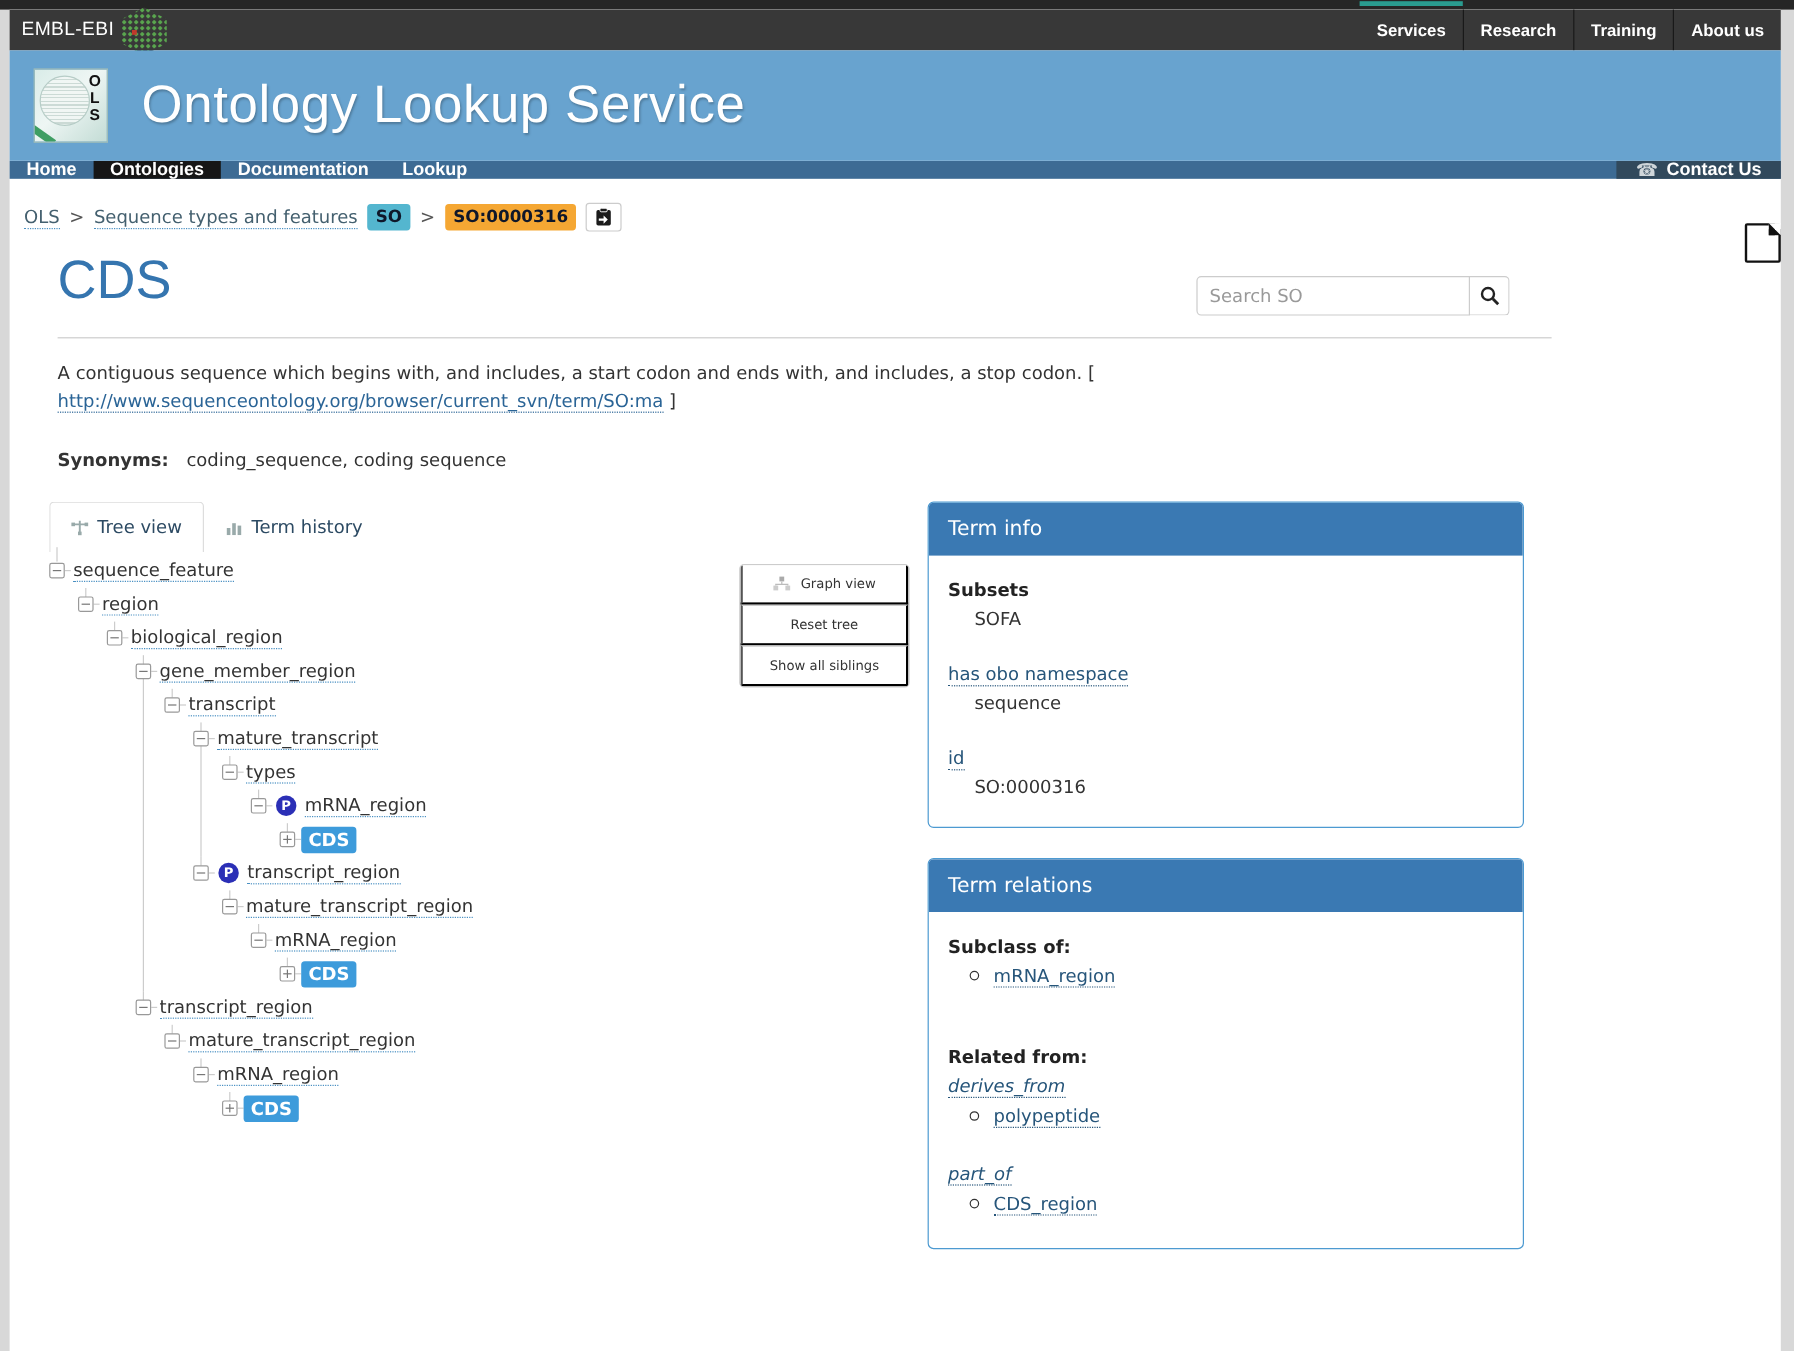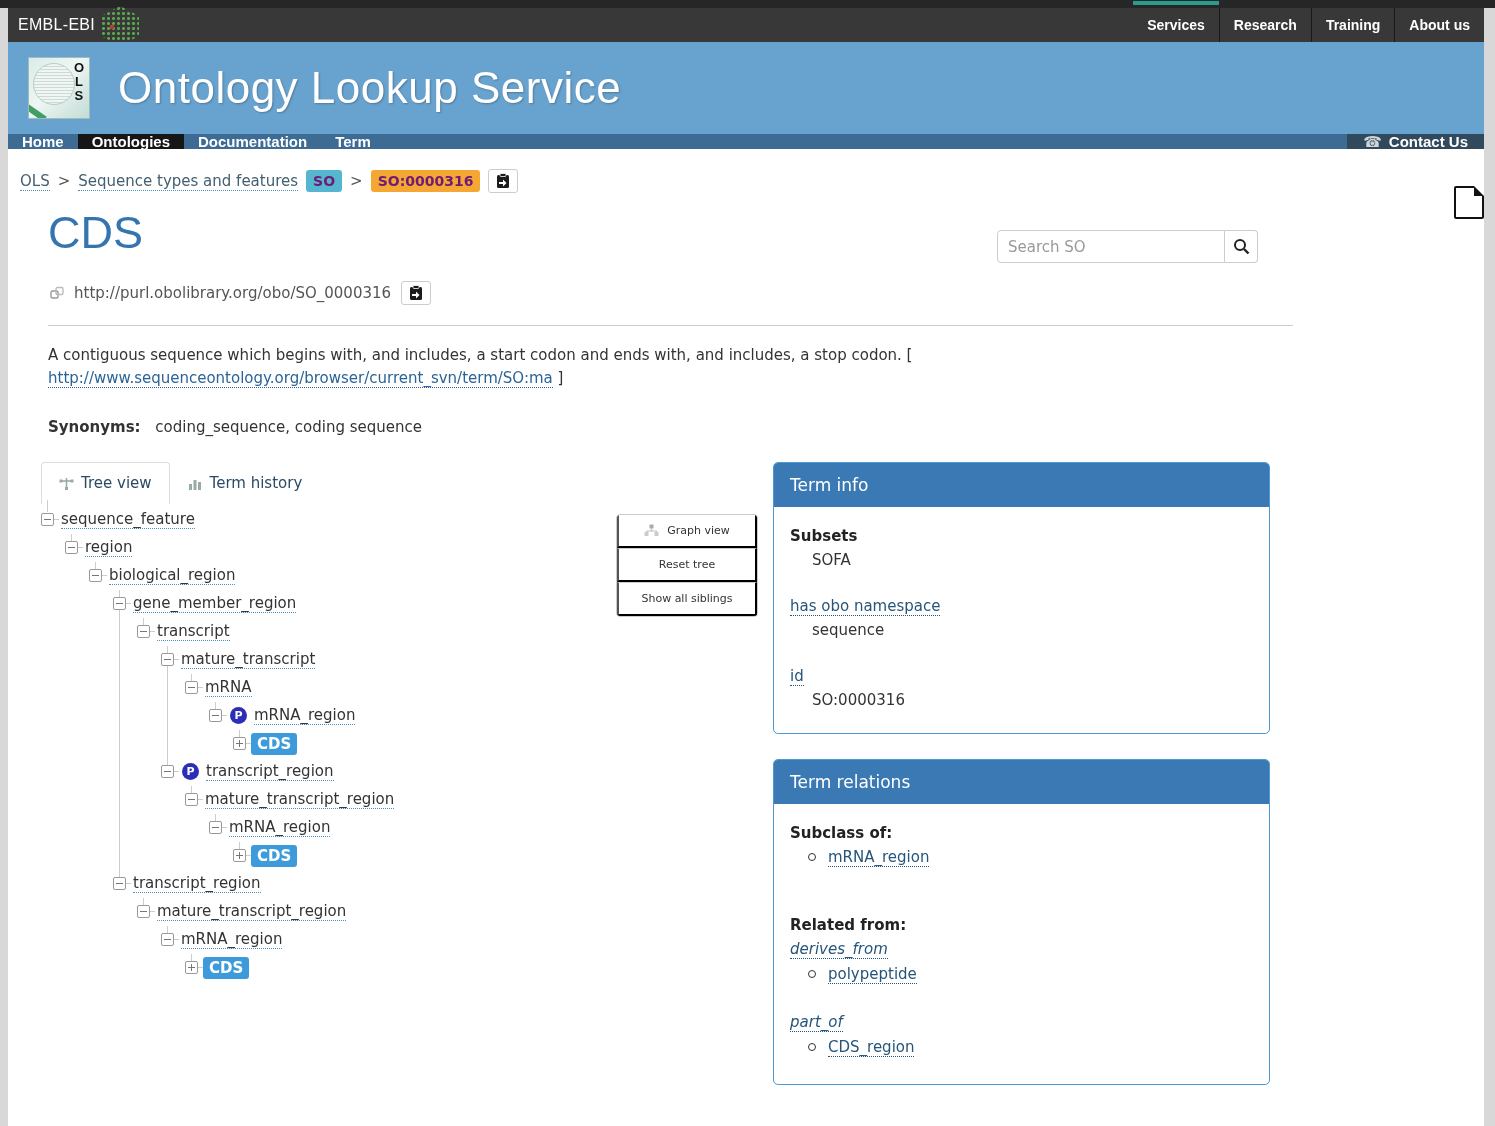--- a/index.html
+++ b/index.html
@@ -36,21 +36,21 @@
   .lnav-item { display:flex; align-items:center; padding:0 14px; font-size:15px; font-weight:bold; color:#fff; text-decoration:none; cursor:pointer; }
   .lnav-item.active { background:#161616; }
   .contact { margin-left:auto; background:#31495c; display:flex; align-items:center; padding:0 16px; font-size:15px; font-weight:bold; gap:7px; cursor:pointer; }
   .phone { font-family:"DejaVu Sans",sans-serif; color:#cfd6da; font-size:15px; }
 
   
   .content { position:relative; padding:0 32px 40px 12px; font-family:"DejaVu Sans",sans-serif; }
   .crumbs { margin-top:20px; font-size:15px; color:#555; display:flex; align-items:center; gap:8px; }
   .crumb-link { color:#44606f; text-decoration:none; border-bottom:1px dotted #4a90c2; cursor:pointer; }
   .sep { color:#555; }
-  .badge { border-radius:3px; color:#701a75; font-weight:bold; font-size:14px; padding:3px 7px; }
+  .badge { border-radius:3px; color:#0f172a; font-weight:bold; font-size:14px; padding:3px 7px; }
   .badge-so { background:#54b6cf; }
   .badge-term { background:#f5a733; }
   .clipbtn { width:30px; height:24px; background:#fff; border:1px solid #ccc; border-radius:3px; display:inline-flex; align-items:center; justify-content:center; cursor:pointer; }
   .page-title { color:#3575af; font-size:45px; font-weight:400; margin:14px 0 22px 28px; font-family:"Liberation Sans",sans-serif; }
   .search { position:absolute; top:61px; left:989px; display:flex; }
   .search input { width:228px; height:33px; border:1px solid #ccc; border-radius:4px 0 0 4px; padding:0 10px; font-size:15px; color:#333; outline:none; font-family:"DejaVu Sans",sans-serif; }
   .search input::placeholder { color:#999; }
   .search button { width:33px; height:33px; background:#fff; border:1px solid #ccc; border-left:none; border-radius:0 4px 4px 0; cursor:pointer; display:flex; align-items:center; justify-content:center; }
   .jsonicon { position:absolute; top:17px; right:0; width:30px; height:33px; border:2px solid #111; border-radius:2px; background:#fff; cursor:pointer; }
   .jsonicon::before { content:''; position:absolute; right:-2px; top:-2px; border:5px solid #fff; border-left-color:#111; border-bottom-color:#111; }
@@ -136,21 +136,21 @@
 L
 S</div>
     </div>
     <div class="olstitle">Ontology Lookup Service</div>
   </div>
 
   <div class="lnav">
     <a class="lnav-item">Home</a>
     <a class="lnav-item active">Ontologies</a>
     <a class="lnav-item">Documentation</a>
-    <a class="lnav-item">Term</a>
+    <a class="lnav-item">Lookup</a>
     <a class="contact">
       <span class="phone">☎</span>
       <span>Contact Us</span>
     </a>
   </div>
 
   <div class="content">
 
     <div class="crumbs">
       <a class="crumb-link">OLS</a>
@@ -177,34 +177,20 @@
           </svg>
       </button>
     </div>
 
     <div class="jsonicon">
       <span>JSON</span>
     </div>
 
     <h1 class="page-title">CDS</h1>
 
-    <div class="urlrow">
-      <svg width="14" height="14" viewBox="0 0 14 14">
-          <rect x="1" y="5" width="7" height="7" rx="1.5" fill="none" stroke="#999" stroke-width="1.4"></rect>
-          <rect x="6" y="1.5" width="7" height="7" rx="1.5" fill="none" stroke="#bbb" stroke-width="1.4"></rect>
-        </svg>
-      <span>http://purl.obolibrary.org/obo/SO_0000316</span>
-      <span class="clipbtn">
-        <svg width="14" height="16" viewBox="0 0 14 16">
-            <rect x="1" y="2" width="12" height="13" rx="1.5" fill="#1b1b1b"></rect>
-            <rect x="4" y="0.5" width="6" height="3" rx="1" fill="#1b1b1b" stroke="#fff" stroke-width="0.8"></rect>
-            <path d="M3 9 L7 9 L7 6.5 L10.5 10 L7 13.5 L7 11 L3 11 Z" fill="#fff"></path>
-          </svg>
-      </span>
-    </div>
 
     <hr class="rule">
 
     <p class="desc">
       <span>A contiguous sequence which begins with, and includes, a start codon and ends with, and includes, a stop codon. [</span><br>
       <a>http://www.sequenceontology.org/browser/current_svn/term/SO:ma</a><span> ]</span>
     </p>
 
     <p class="syn">
       <b>Synonyms:</b>
@@ -275,21 +261,21 @@
                                   <div class="trow">
                                     <span class="tbox minus"></span>
                                     <span class="tdash"></span>
                                     <a class="tlink">mature_transcript</a>
                                   </div>
                                   <ul>
                                     <li>
                                       <div class="trow">
                                         <span class="tbox minus"></span>
                                         <span class="tdash"></span>
-                                        <a class="tlink">mRNA</a>
+                                        <a class="tlink">types</a>
                                       </div>
                                       <ul>
                                         <li>
                                           <div class="trow">
                                             <span class="tbox minus"></span>
                                             <span class="tdash"></span>
                                             <span class="picon">P</span>
                                             <a class="tlink">mRNA_region</a>
                                           </div>
                                           <ul>

